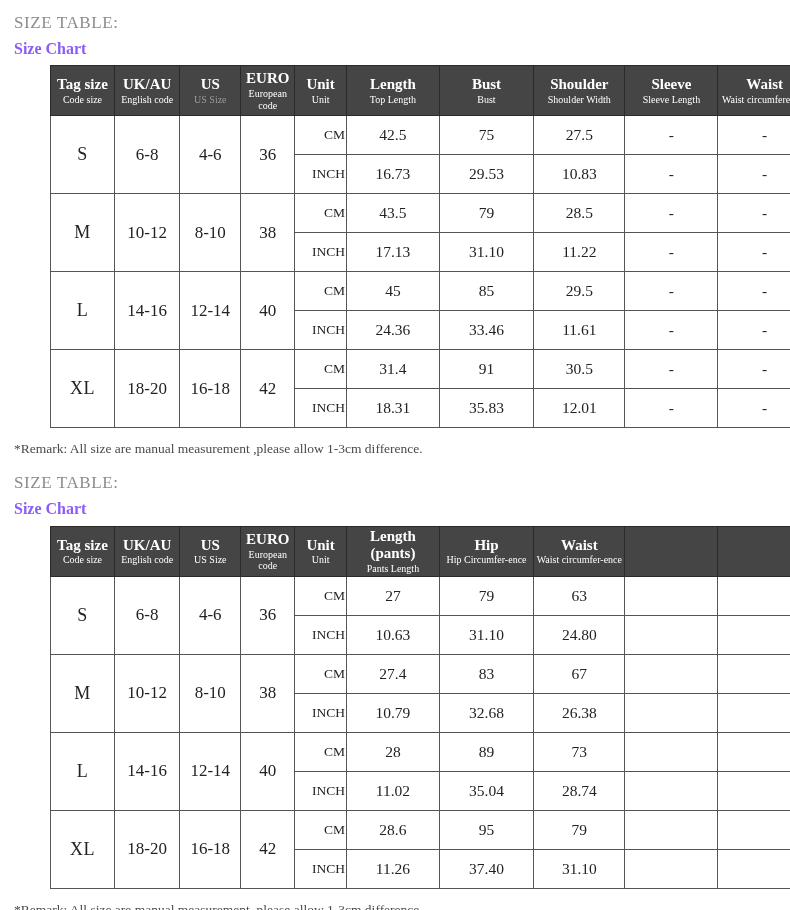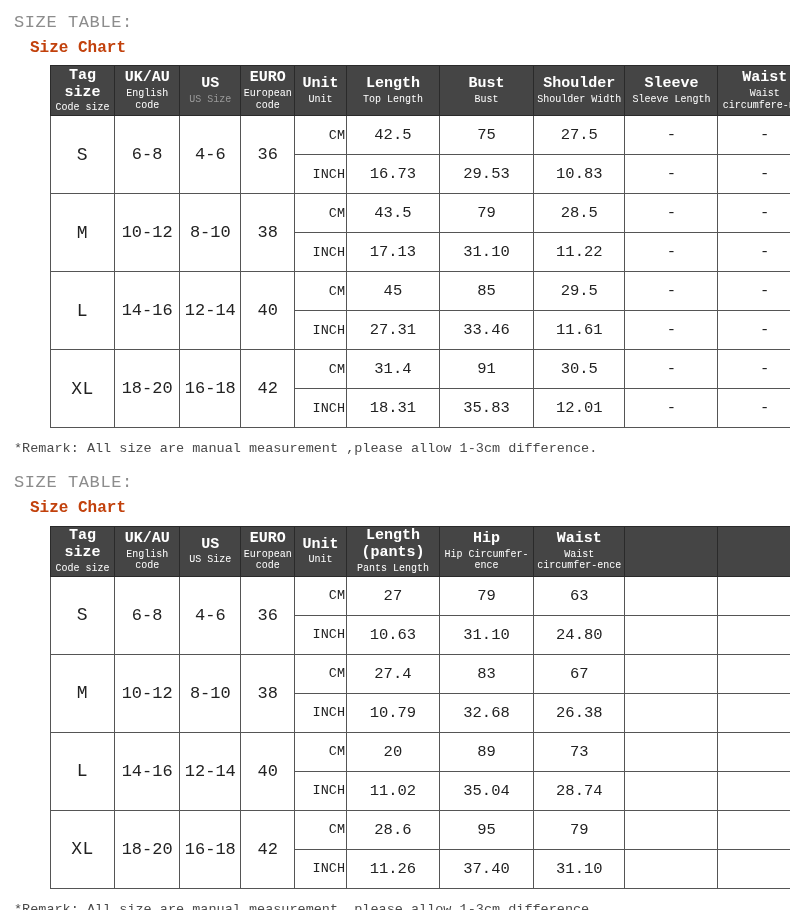--- a/index.html
+++ b/index.html
@@ -1,29 +1,29 @@
 <!DOCTYPE html>
 <html><head>
 <meta charset="utf-8">
 <style>
   html, body { margin:0; padding:0; background:#ffffff; }
   .page {
     width:790px; height:910px; box-sizing:border-box;
     background:#ffffff; padding:10px 12px 0 14px;
-    font-family:Liberation Mono, monospace;
+    font-family:Liberation Serif, serif;
     overflow:hidden;
   }
   .chart-section { margin:0; }
   .eyebrow {
     color:#8c8c8c; font-size:17px; letter-spacing:0.6px;
     font-weight:400; line-height:1.1; margin-top:4px;
   }
   .title {
-    color:#c2410c; font-size:16px; font-weight:bold;
-    margin:7px 0 8px 16px; line-height:1.1;
+    color:#8b5cf6; font-size:16px; font-weight:bold;
+    margin:7px 0 8px 0; line-height:1.1;
   }
   table.size-table {
     border-collapse:collapse; width:762px; table-layout:fixed;margin-left:36px;
   }
   .size-table th, .size-table td {
     border:1px solid #555555; text-align:center; vertical-align:middle;
     padding:0 1px; overflow-wrap:break-word;
   }
   .size-table th {
     background:#454545; color:#ffffff; border-color:#2a2a2a;
@@ -156,21 +156,21 @@
             <td class="code-cell" rowspan="2">40</td>
             <td class="unit-cell">CM</td>
             <td class="value-cell">45</td>
             <td class="value-cell">85</td>
             <td class="value-cell">29.5</td>
             <td class="value-cell">-</td>
             <td class="value-cell">-</td>
           </tr>
           <tr>
             <td class="unit-cell">INCH</td>
-            <td class="value-cell">27.31</td>
+            <td class="value-cell">24.36</td>
             <td class="value-cell">33.46</td>
             <td class="value-cell">11.61</td>
             <td class="value-cell">-</td>
             <td class="value-cell">-</td>
           </tr>
           <tr>
             <td class="size-cell" rowspan="2">XL</td>
             <td class="code-cell" rowspan="2">18-20</td>
             <td class="code-cell" rowspan="2">16-18</td>
             <td class="code-cell" rowspan="2">42</td>
@@ -294,21 +294,21 @@
             <td class="value-cell">26.38</td>
             <td class="value-cell"></td>
             <td class="value-cell"></td>
           </tr>
           <tr>
             <td class="size-cell" rowspan="2">L</td>
             <td class="code-cell" rowspan="2">14-16</td>
             <td class="code-cell" rowspan="2">12-14</td>
             <td class="code-cell" rowspan="2">40</td>
             <td class="unit-cell">CM</td>
-            <td class="value-cell">20</td>
+            <td class="value-cell">28</td>
             <td class="value-cell">89</td>
             <td class="value-cell">73</td>
             <td class="value-cell"></td>
             <td class="value-cell"></td>
           </tr>
           <tr>
             <td class="unit-cell">INCH</td>
             <td class="value-cell">11.02</td>
             <td class="value-cell">35.04</td>
             <td class="value-cell">28.74</td>

